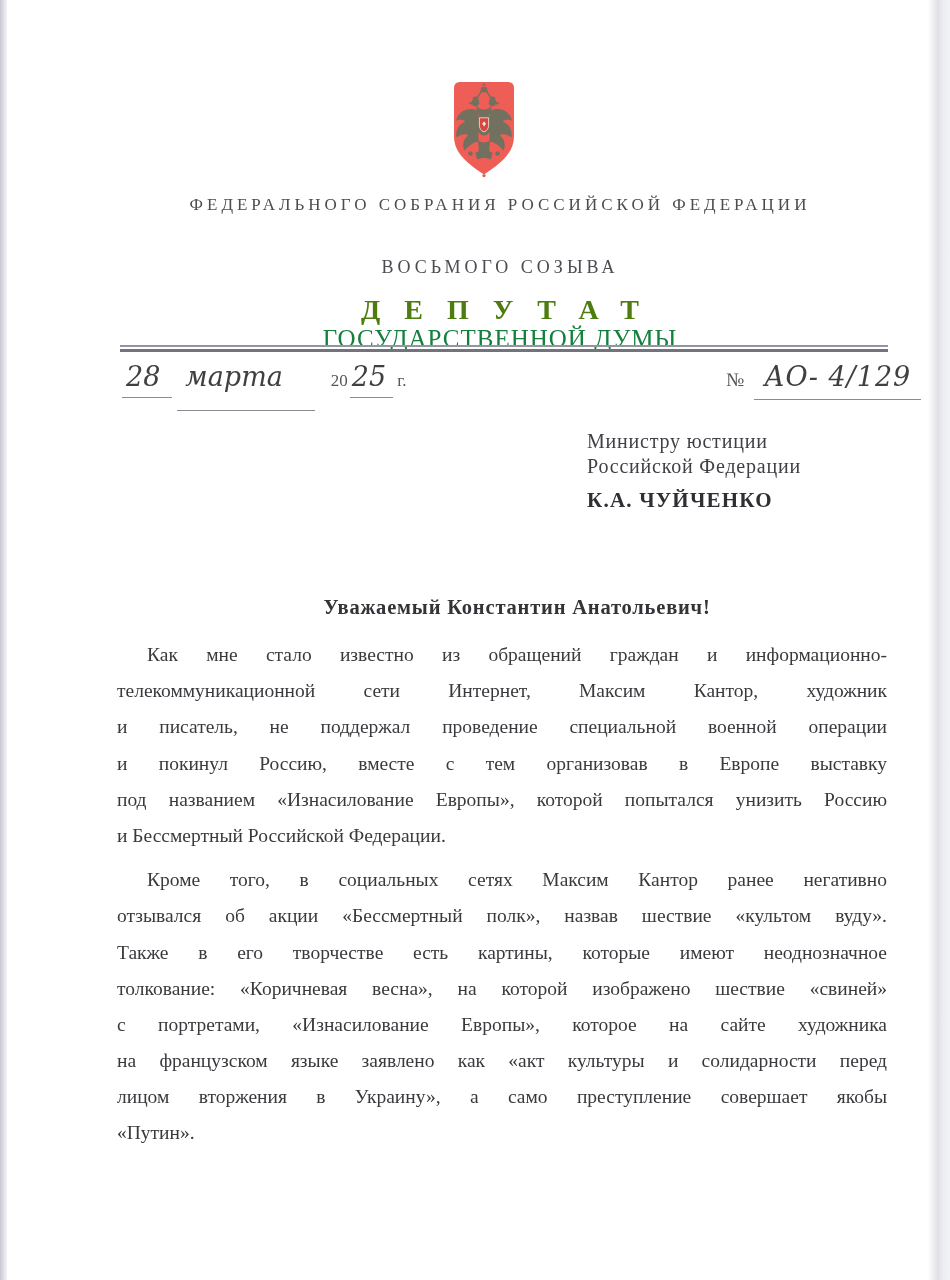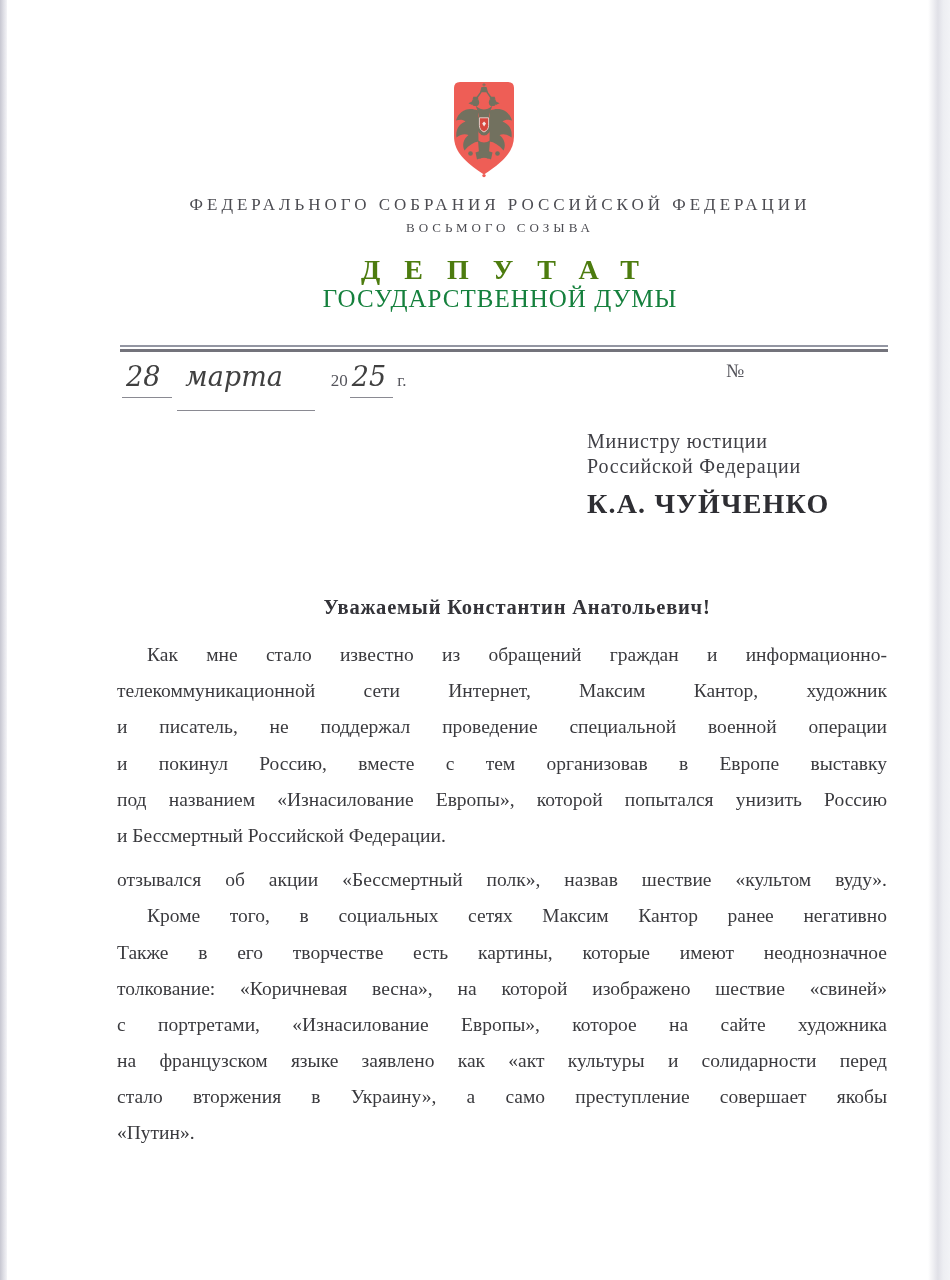--- a/index.html
+++ b/index.html
@@ -12,21 +12,21 @@
     background:linear-gradient(to right,#c7c7d1 0%,#dcdce3 45%,#f4f4f7 100%);}
   .edge-right{position:absolute;right:0;top:0;width:22px;height:100%;
     background:linear-gradient(to right,rgba(255,255,255,0) 0%,#e0e0e7 45%,#edeef2 70%,#f2f3f6 100%);}
 
   
   .emblem{position:absolute;left:448px;top:79px;width:72px;height:99px;}
 
   
   .letterhead{position:absolute;left:115px;top:193px;width:770px;text-align:center;color:#4c4c52;}
   .org-line{font-size:17px;letter-spacing:4px;line-height:23px;}
-  .org-line3{font-size:13px;letter-spacing:4px;line-height:23px;}
+  .org-line3{font-size:18px;letter-spacing:4px;line-height:23px;margin-top:40px;}
   .dep-title{font-size:28px;font-weight:bold;letter-spacing:24px;margin-right:-24px;
     margin-top:15px;line-height:31px;color:#4d7c0f;}
   .dep-sub{font-size:25px;letter-spacing:1px;line-height:28px;color:#15803d;}
 
   
   .rule{position:absolute;left:120px;top:345px;width:768px;height:2px;
     border-top:2px solid #9396a2;border-bottom:3px solid #73737b;}
 
   
   .date-row{position:absolute;left:122px;top:360px;display:flex;align-items:baseline;}
@@ -39,21 +39,21 @@
   .hw-year{margin-left:2px;padding:0 7px 3px 2px;}
   .hw-num{margin-left:10px;padding:0 10px 5px 10px;letter-spacing:1px;}
   .printed{font-size:17px;color:#55555c;}
   .year-prefix{margin-left:16px;}
   .era{margin-left:4px;}
   .num-label{font-size:19px;color:#55555c;}
 
   
   .recipient{position:absolute;left:587px;top:429px;color:#3f3f45;}
   .recipient-line{font-size:20px;line-height:25px;letter-spacing:0.8px;}
-  .recipient-name{font-size:28px;font-weight:bold;letter-spacing:1.2px;margin-top:9px;color:#2e2e33;}
+  .recipient-name{font-size:21px;font-weight:bold;letter-spacing:1.2px;margin-top:9px;color:#2e2e33;}
 
   
   .salutation{position:absolute;left:132px;top:596px;width:770px;text-align:center;
     font-size:20.5px;font-weight:bold;letter-spacing:0.8px;color:#333338;}
 
   
   .body-text{position:absolute;left:117px;top:637px;width:770px;color:#3a3a3e;font-size:19.5px;}
   .bline{height:36.2px;line-height:36.2px;text-align:justify;text-align-last:justify;
     white-space:nowrap;overflow:visible;}
   .bline.first{padding-left:30px;width:740px;}
@@ -109,43 +109,44 @@
   <div class="date-row">
     <span class="hw u hw-day">28</span>
     <span class="hw u hw-month">марта</span>
     <span class="printed year-prefix">20</span>
     <span class="hw u hw-year">25</span>
     <span class="printed era">г.</span>
   </div>
 
   <div class="num-row">
     <span class="num-label">№</span>
+    <span class="hw u hw-num">АО- 4/129</span>
   </div>
 
   <div class="recipient">
     <div class="recipient-line">Министру юстиции</div>
     <div class="recipient-line">Российской Федерации</div>
     <div class="recipient-name">К.А. ЧУЙЧЕНКО</div>
   </div>
 
   <div class="salutation">Уважаемый Константин Анатольевич!</div>
 
   <div class="body-text">
     <div>
       <div class="bline first">Как мне стало известно из обращений граждан и информационно-</div>
       <div class="bline">телекоммуникационной сети Интернет, Максим Кантор, художник</div>
       <div class="bline">и писатель, не поддержал проведение специальной военной операции</div>
       <div class="bline">и покинул Россию, вместе с тем организовав в Европе выставку</div>
       <div class="bline">под названием «Изнасилование Европы», которой попытался унизить Россию</div>
       <div class="bline last">и Бессмертный Российской Федерации.</div>
     </div>
     <div class="para2">
+      <div class="bline first">Кроме того, в социальных сетях Максим Кантор ранее негативно</div>
       <div class="bline">отзывался об акции «Бессмертный полк», назвав шествие «культом вуду».</div>
-      <div class="bline first">Кроме того, в социальных сетях Максим Кантор ранее негативно</div>
       <div class="bline">Также в его творчестве есть картины, которые имеют неоднозначное</div>
       <div class="bline">толкование: «Коричневая весна», на которой изображено шествие «свиней»</div>
       <div class="bline">с портретами, «Изнасилование Европы», которое на сайте художника</div>
       <div class="bline">на французском языке заявлено как «акт культуры и солидарности перед</div>
-      <div class="bline">стало вторжения в Украину», а само преступление совершает якобы</div>
+      <div class="bline">лицом вторжения в Украину», а само преступление совершает якобы</div>
       <div class="bline last">«Путин».</div>
     </div>
   </div>
 </div>
 
 </body></html>

